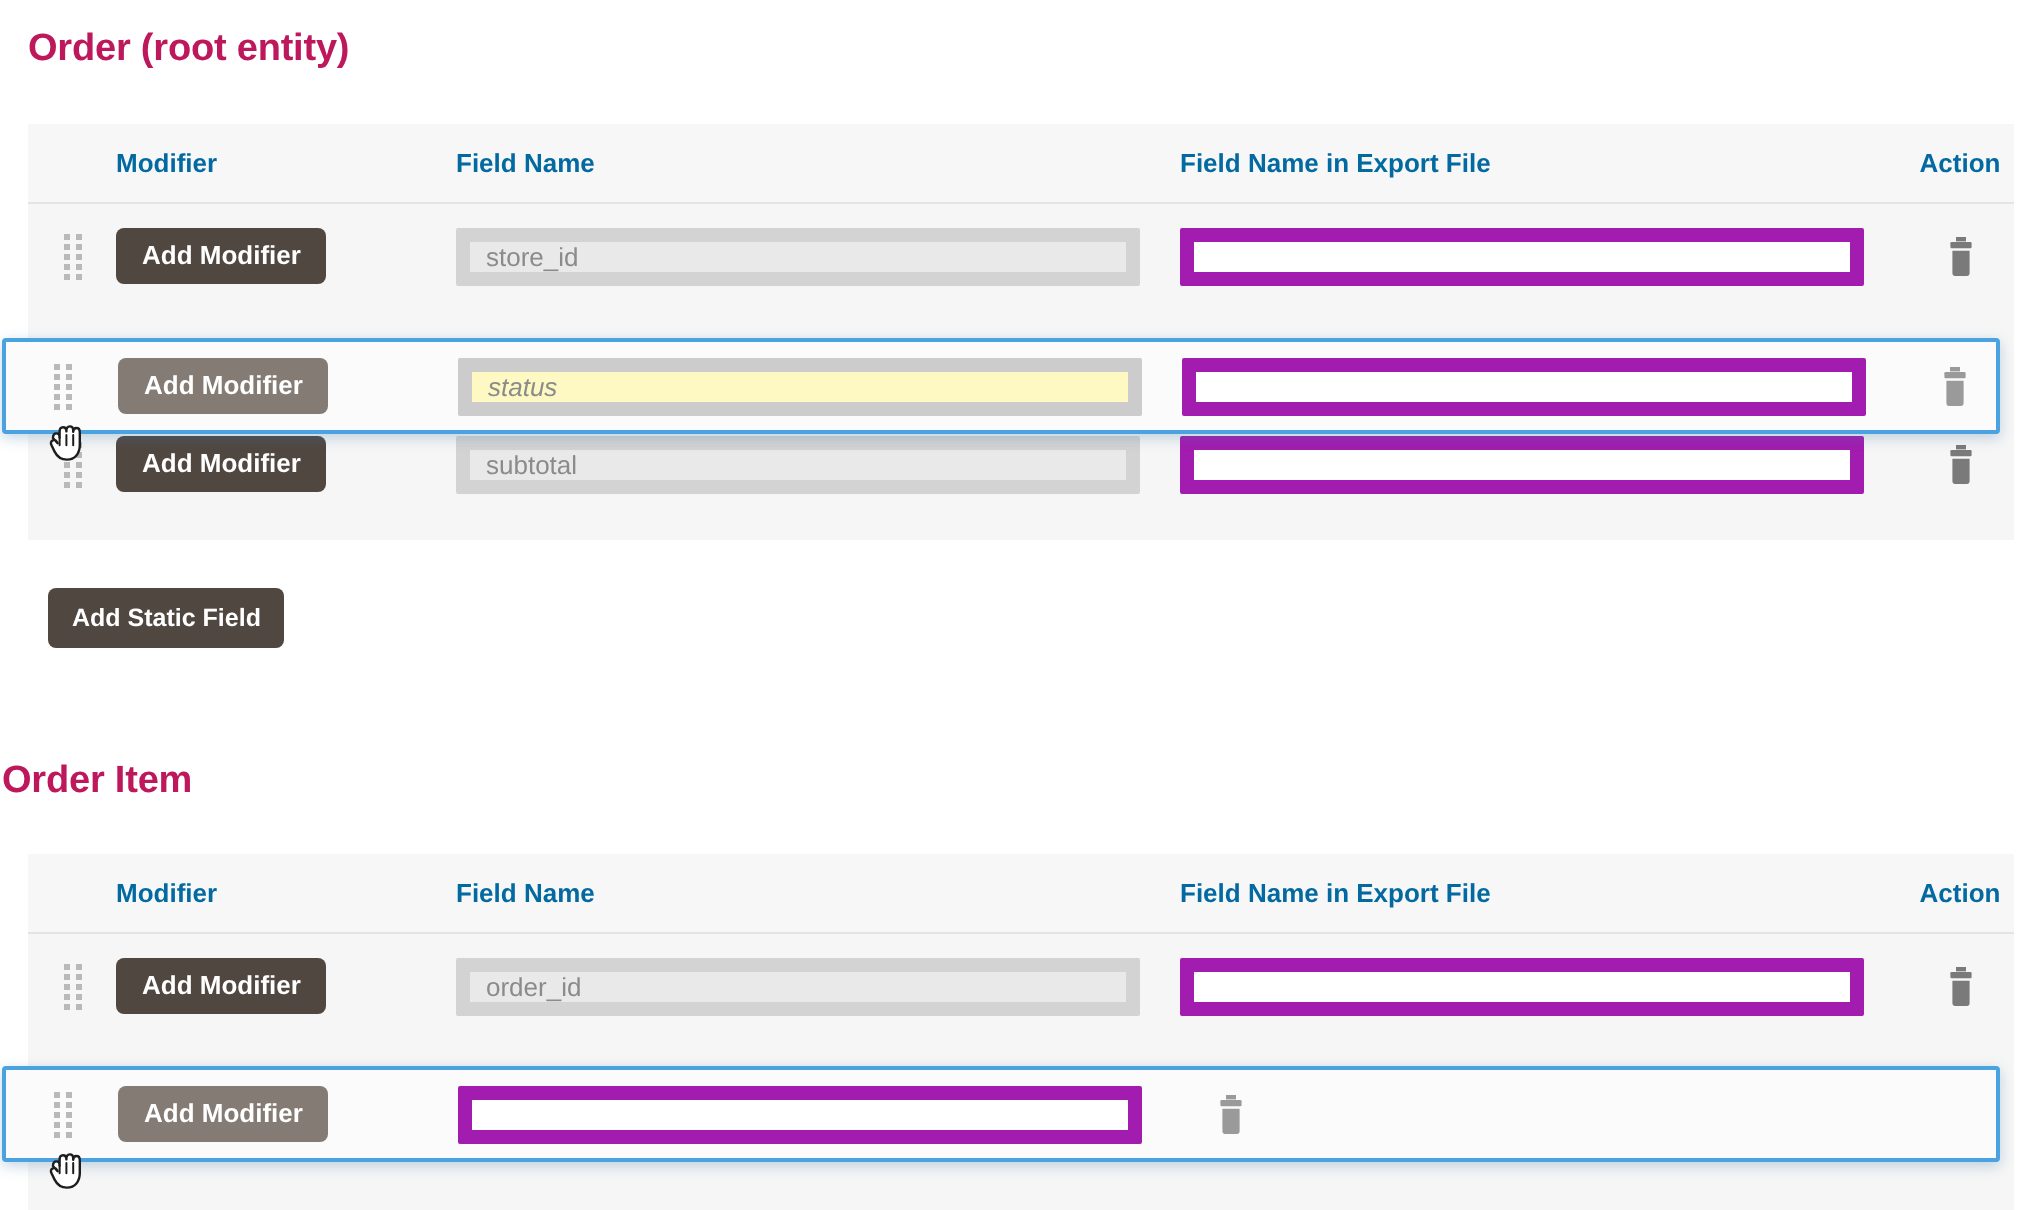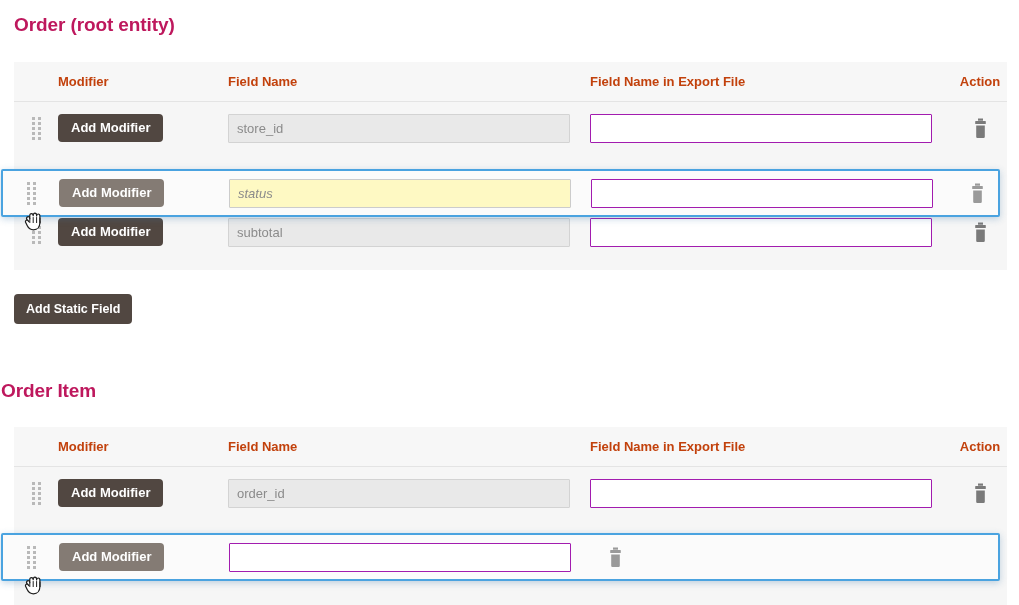--- a/index.html
+++ b/index.html
@@ -54,21 +54,21 @@
   
   .col-handle { width: 44px; flex: 0 0 44px; display:flex; align-items:center; justify-content:center; }
   .col-mod    { width: 170px; flex: 0 0 170px; }
   .col-field  { width: 362px; flex: 0 0 362px; }
   .col-export { width: 362px; flex: 0 0 362px; }
   .col-action { width: 56px; flex: 0 0 56px; display:flex; align-items:center; justify-content:center; }
 
   .th {
     font-size: 13px;
     font-weight: bold;
-    color: #c2410c;
+    color: #0369a1;
   }
   .th.action { padding-right: 2px; }
 
   
   .drag-handle {
     width: 9px;
     height: 22px;
     cursor: grab;
     display: grid;
     grid-template-columns: 3px 3px;
@@ -103,21 +103,21 @@
     position: absolute;
     padding: 7px 12px;
     font-size: 12.5px;
   }
 
   
   .inp {
     box-sizing: border-box;
     height: 29px;
     width: 100%;
-    border: 1px solid #a21caf;
+    border: 7px solid #a21caf;
     background: #ffffff;
     font-family: "Liberation Sans", sans-serif;
     font-size: 13px;
     color: #555;
     padding: 0 8px;
     border-radius: 1px;
     outline: none;
   }
   .inp[disabled] {
     background: #e9e9e9;
@@ -284,21 +284,21 @@
   </div>
 
   <svg class="cursor-grab" style="left:22px; top:206px;" viewBox="0 0 26 28">
     <path d="M4.5 13.0 c0-1.5 0.6-2.3 1.7-2.3 c1.0 0 1.6 0.8 1.6 2.0 v-3.0 c0-1.3 0.6-2.1 1.7-2.1
              c1.1 0 1.7 0.8 1.7 2.1 v-0.4 c0-1.3 0.6-2.1 1.7-2.1 c1.1 0 1.7 0.8 1.7 2.1 v0.6
              c0-1.2 0.6-1.9 1.6-1.9 c1.1 0 1.7 0.8 1.7 2.1 v6.4 c0 4.2-2.4 7.3-6.4 7.3
              c-3.3 0-4.9-1.4-6.2-4.0 l-1.6-3.3 c-0.5-1.0-0.2-1.9 0.7-2.3 c0.8-0.4 1.6-0.1 2.1 0.8 l0.3 0.6 z" fill="#ffffff" stroke="#1d1d1d" stroke-width="1.2" stroke-linejoin="round"></path>
     <path d="M7.8 12.6 v4.0 M11.2 11.5 v5.1 M14.6 11.5 v5.1 M18.0 12.0 v4.6" stroke="#1d1d1d" stroke-width="1.0" stroke-linecap="round"></path>
   </svg>
 
-  <button class="btn btn-static" style="left:14px; top:294px;">Add Static Field</button>
+  <button class="btn btn-static" style="left:24px; top:294px;">Add Static Field</button>
 
   <h2 class="section-title" style="position:absolute; left:1px; top:380px;">Order Item</h2>
 
   <div class="grid" style="left:14px; top:427px; width:993px; height:178px;">
 
     <div class="grid-head">
       <div class="col-handle"></div>
       <div class="col-mod th">Modifier</div>
       <div class="col-field th">Field Name</div>
       <div class="col-export th">Field Name in Export File</div>

